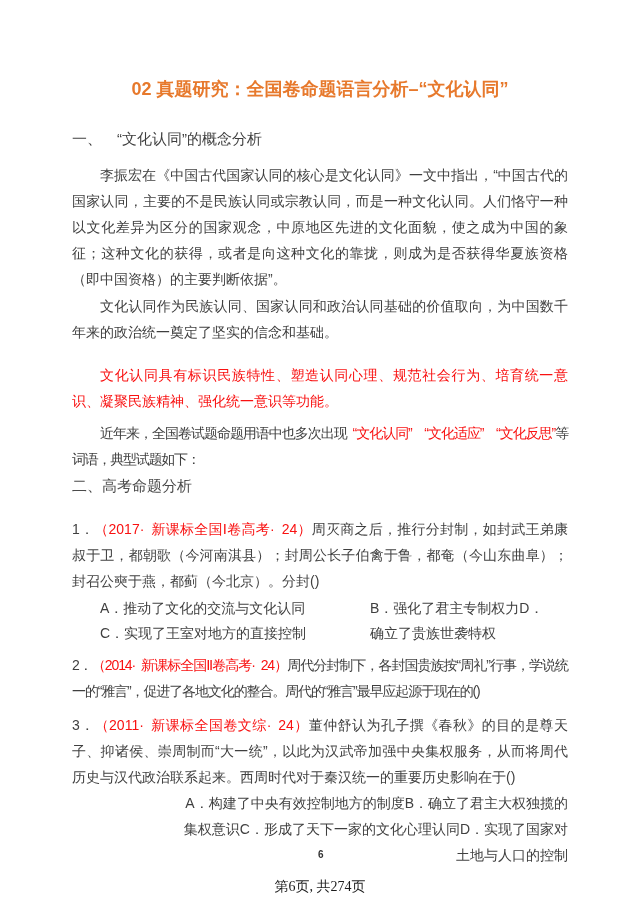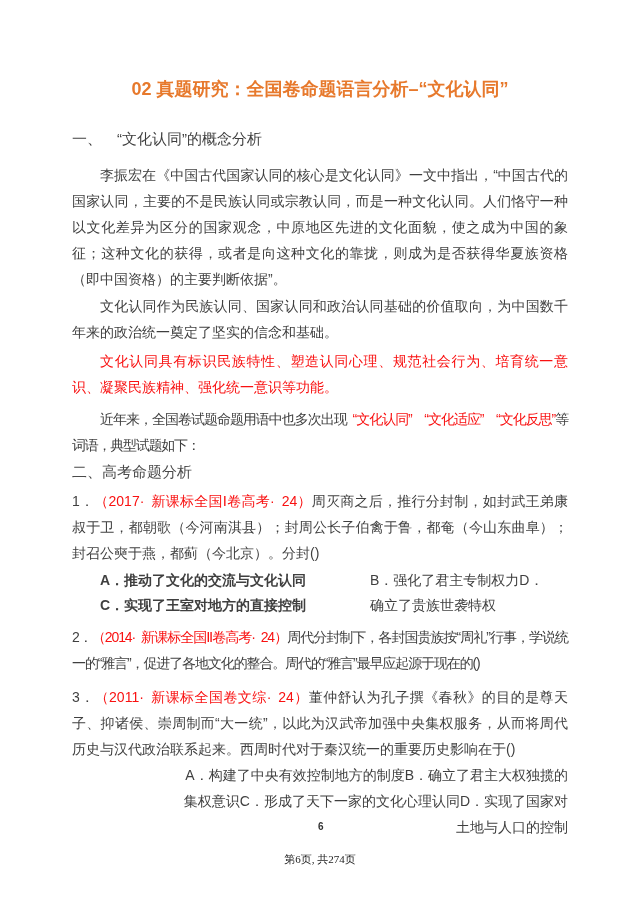--- a/index.html
+++ b/index.html
@@ -41,30 +41,30 @@
     margin: 0;
     font-size: 14px;
     line-height: 26px;
     text-align: justify;
   }
   .indent { text-indent: 2em; }
   .red { color: #f91111; }
   .tight  { letter-spacing: -0.08em; }
   .tight2 { letter-spacing: -0.09em; }
   .mt1 { margin-top: 1px; }  .mt2 { margin-top: 10px; }
-  .mt5 { margin-top: 3px; }  .mt6 { margin-top: 6px; }
+  .mt5 { margin-top: 17px; }  .mt6 { margin-top: 6px; }
   .mt8 { margin-top: 8px; }
   .opts { margin-top: 2px; }
   .optrow {
     display: flex;
     padding-left: 28px;
     font-size: 14px;
     line-height: 25px;
   }
-  .optrow .c1 { flex: none; width: 270px; font-weight: bold; }
+  .optrow .c1 { flex: none; width: 270px; }
   .optrow.narrow .c1 { width: 250px; }
   .optrow .c2 { flex: 1; }
   .opts-flow {
     margin: 0 0 0 18px;
     font-size: 14px;
     line-height: 26px;
     text-align: right;
   }
   .optline { white-space: nowrap; }
   .optline-last { position: relative; }
@@ -74,21 +74,21 @@
     top: 7px;
     font-size: 10px;
     font-weight: bold;
     color: #333333;
     line-height: 12px;
   }
   .page-footer {
     margin-top: 6px;
     text-align: center;
     font-family: "Liberation Serif", "DejaVu Serif", serif;
-    font-size: 11px;
+    font-size: 14px;
     line-height: 26px;
     color: #1c1c1c;
   }
 </style>
 </head>
 <body>
 
 <div class="page">
 
   <h1 class="doc-title">02 真题研究：全国卷命题语言分析–“文化认同”</h1>

